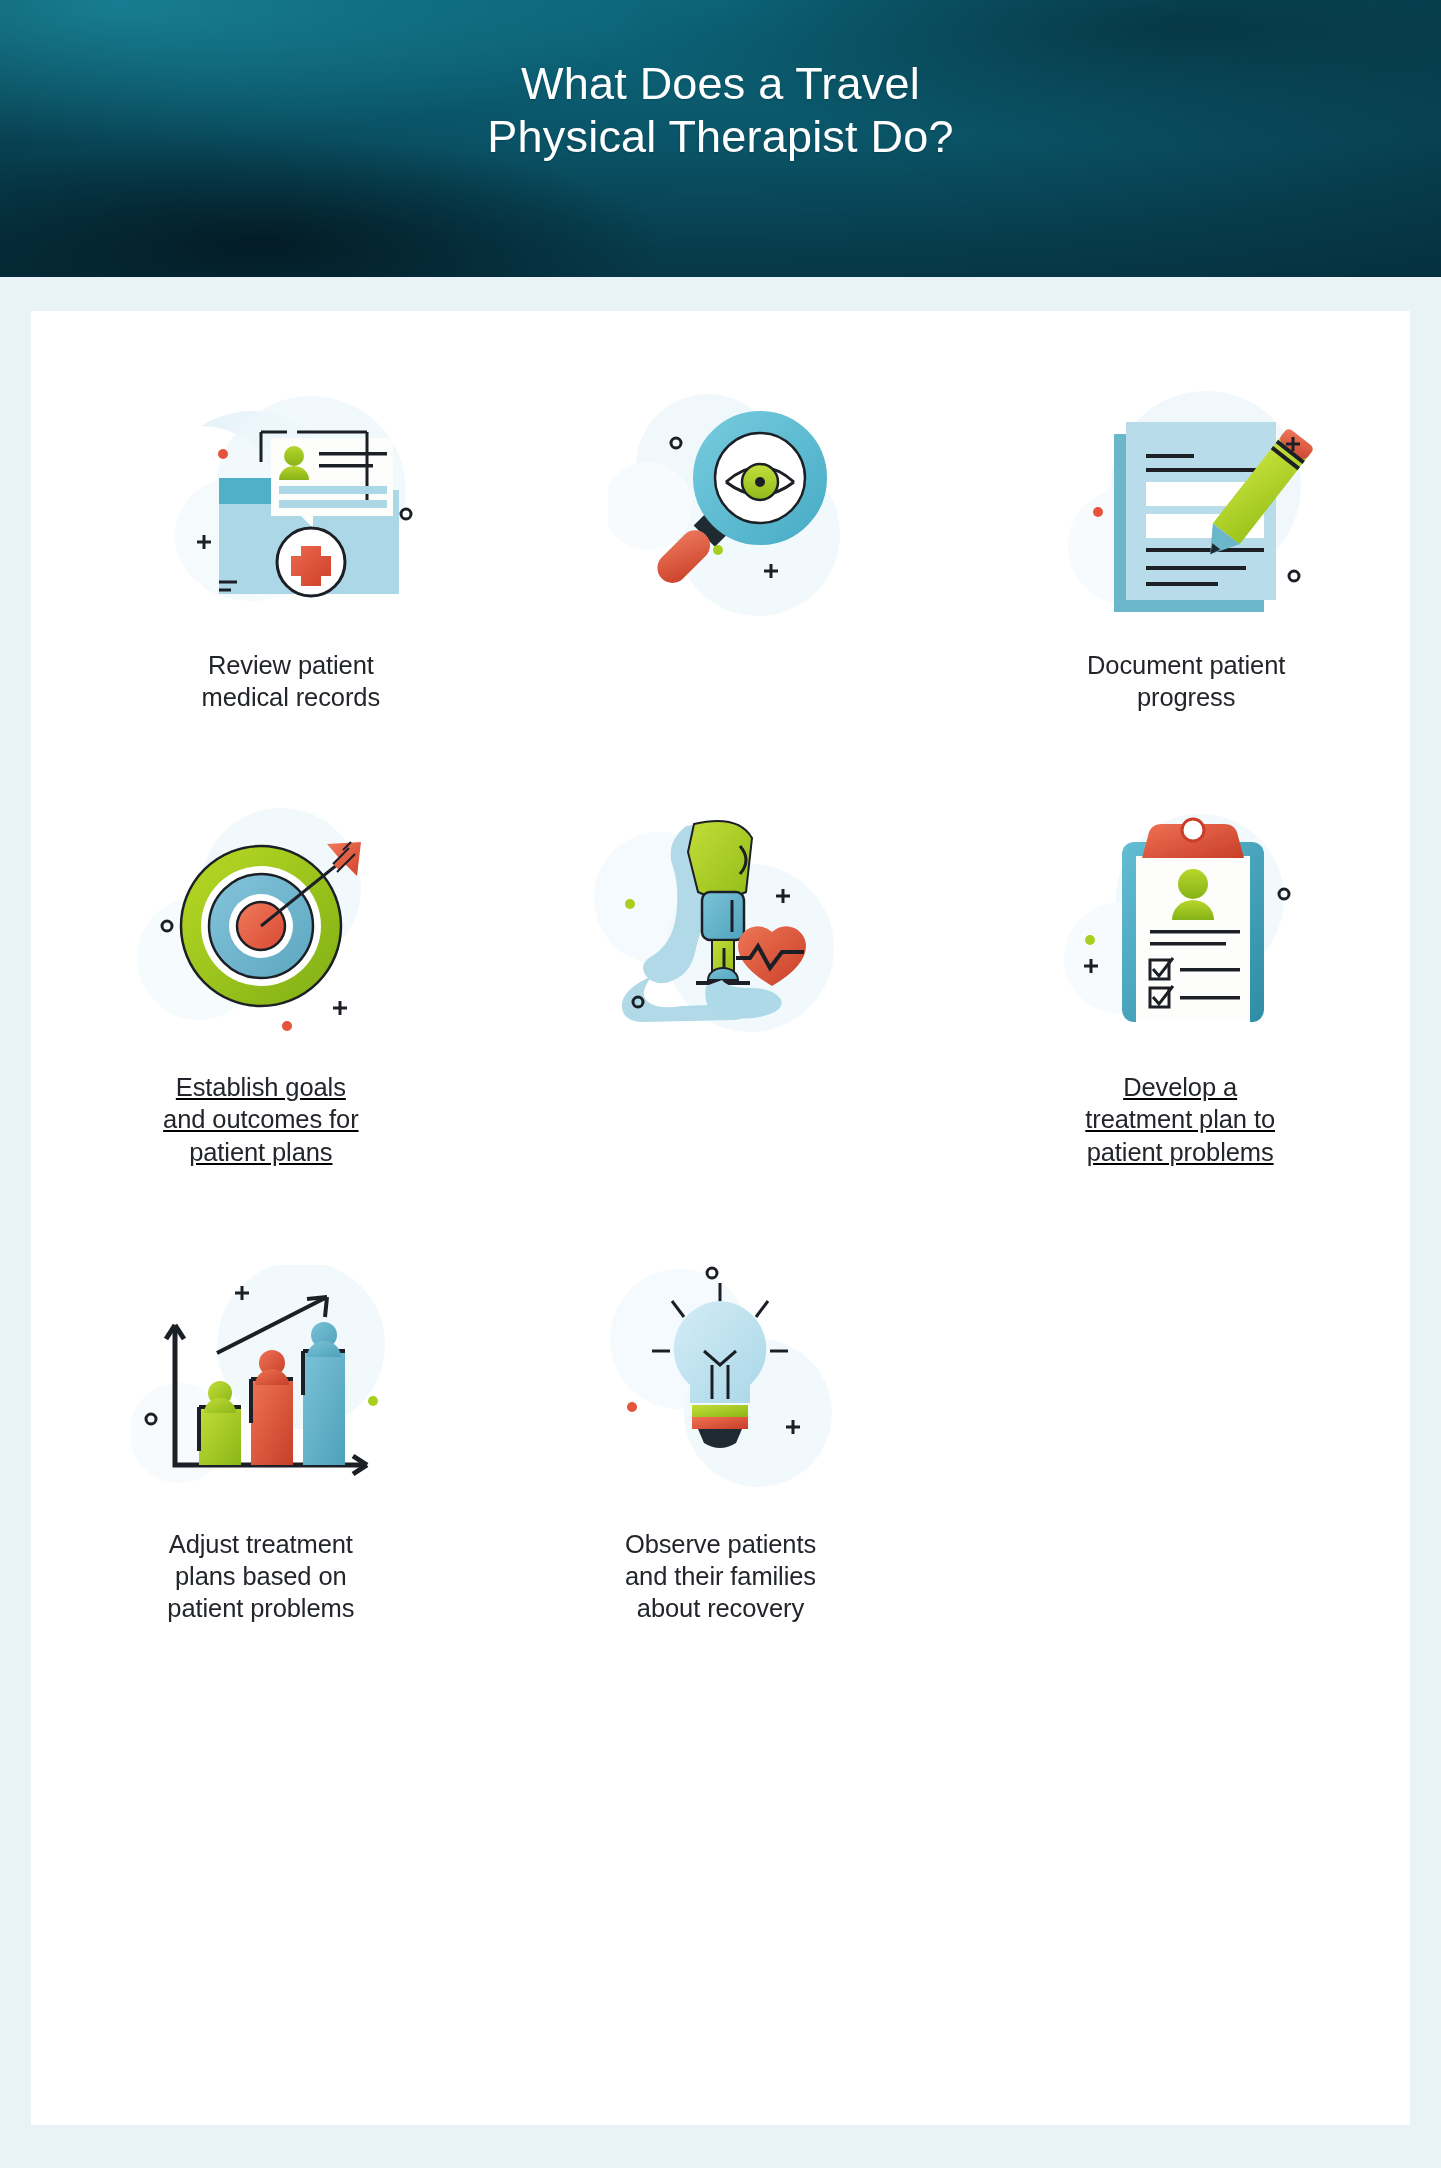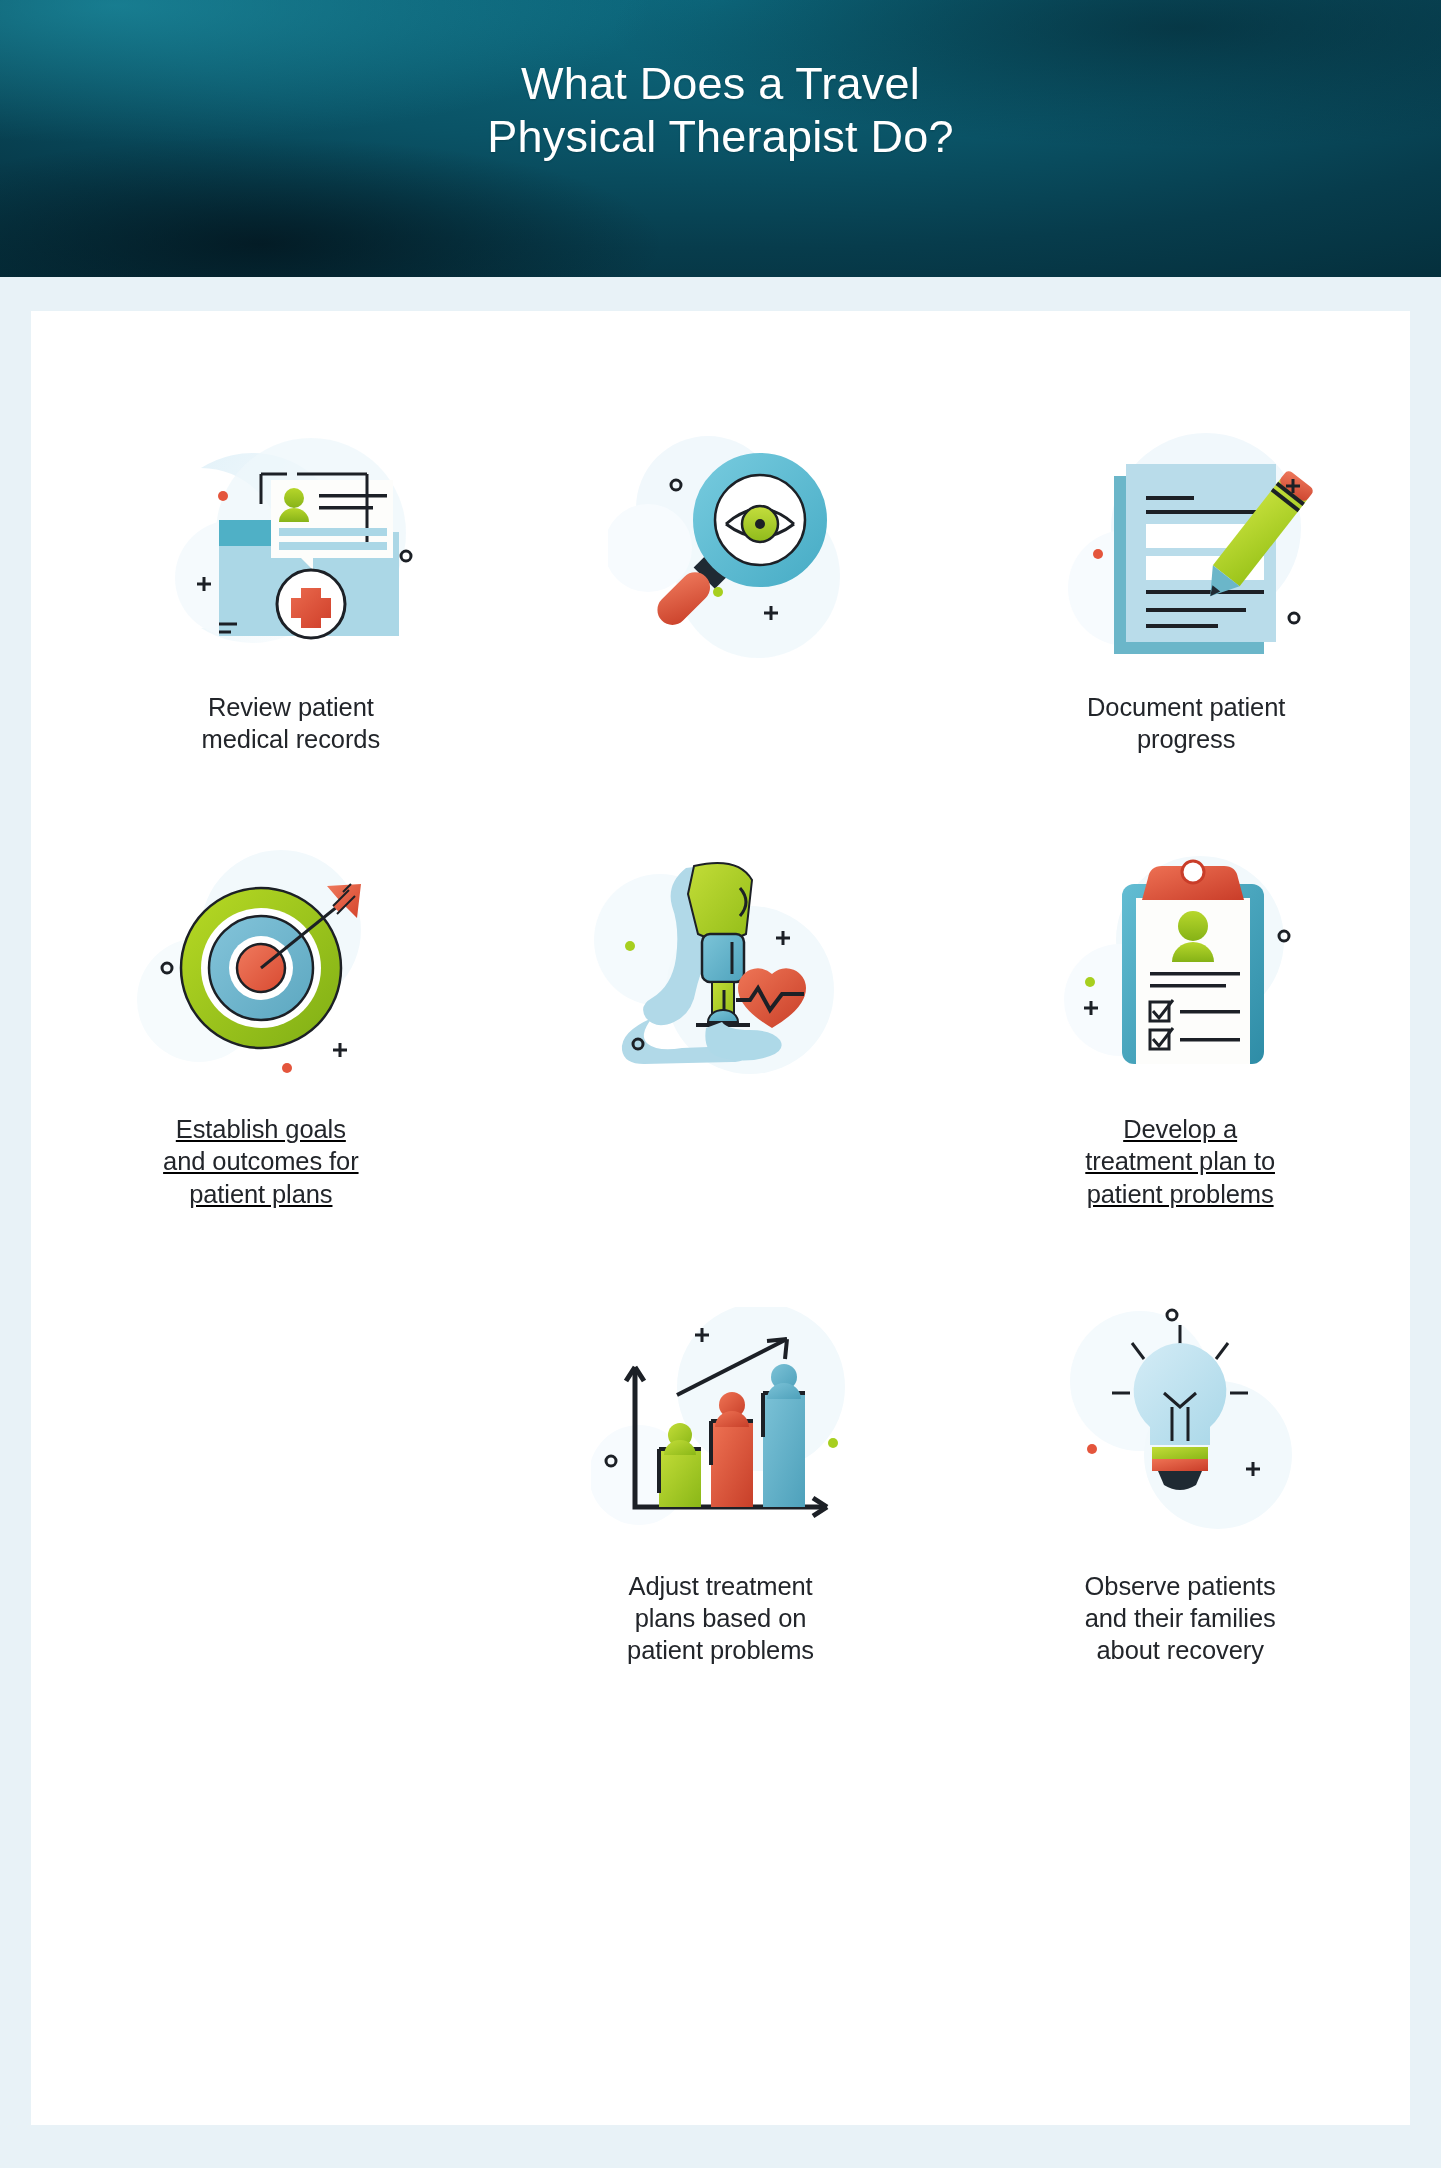--- a/index.html
+++ b/index.html
@@ -43,23 +43,23 @@
   .card {
     position:absolute; left:31px; top:311px;
     width:1379px; height:1814px;
     background:#ffffff;
   }
   .grid {
     display:flex; flex-wrap:wrap;
     padding:0;
   }
   .row { display:flex; width:100%; }
-  .row-1 { padding-top:98px;margin-left:36px; }
+  .row-1 { padding-top:56px;margin-left:36px; }
   .row-2 { padding-top:76px;text-decoration:underline; }
-  .row-3 { padding-top:78px; justify-content:flex-end; }
+  .row-3 { padding-top:78px; justify-content:flex-start; }
 
   .cell {
     width:33.3333%;
     display:flex; flex-direction:column; align-items:center;
   }
   .icon-wrap {
     width:300px; height:268px;
     position:relative;
     display:flex; align-items:center; justify-content:center;
   }

